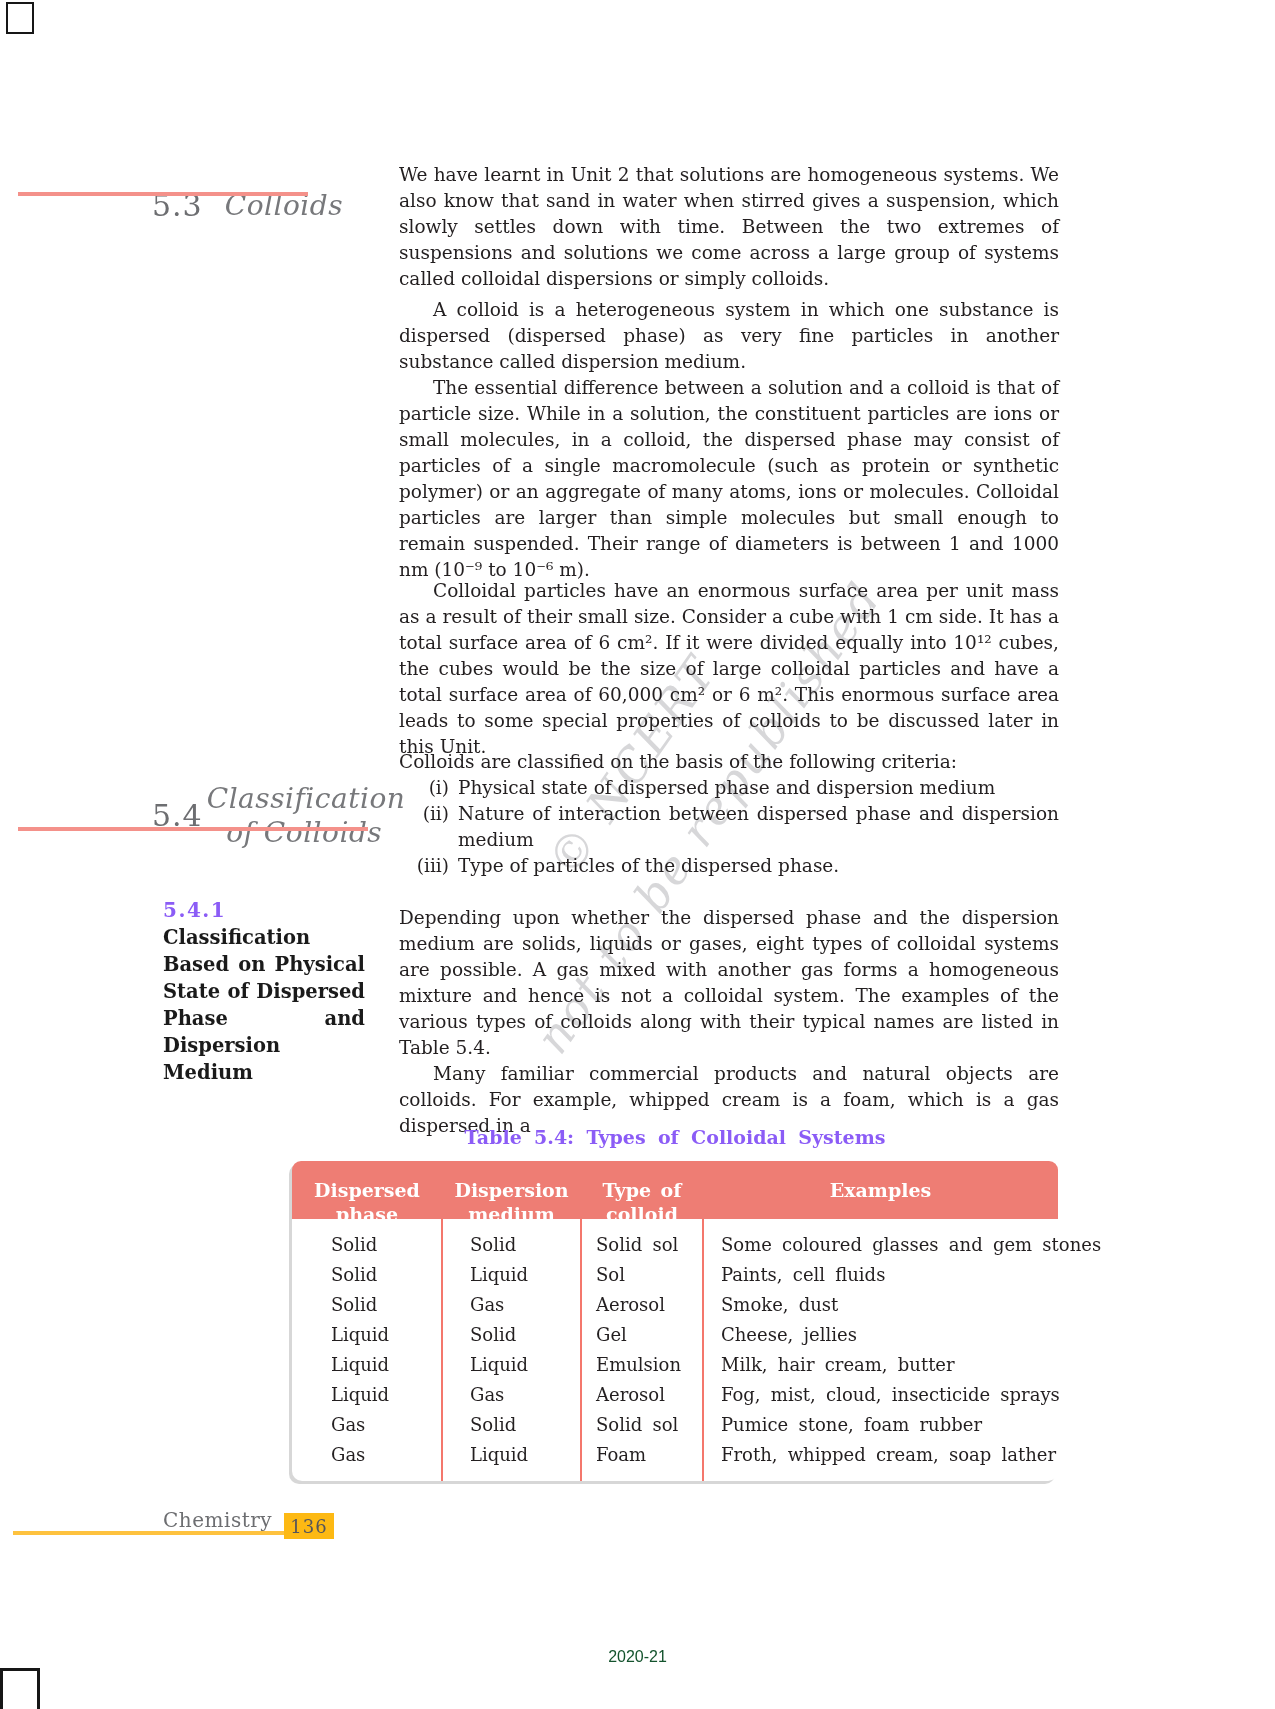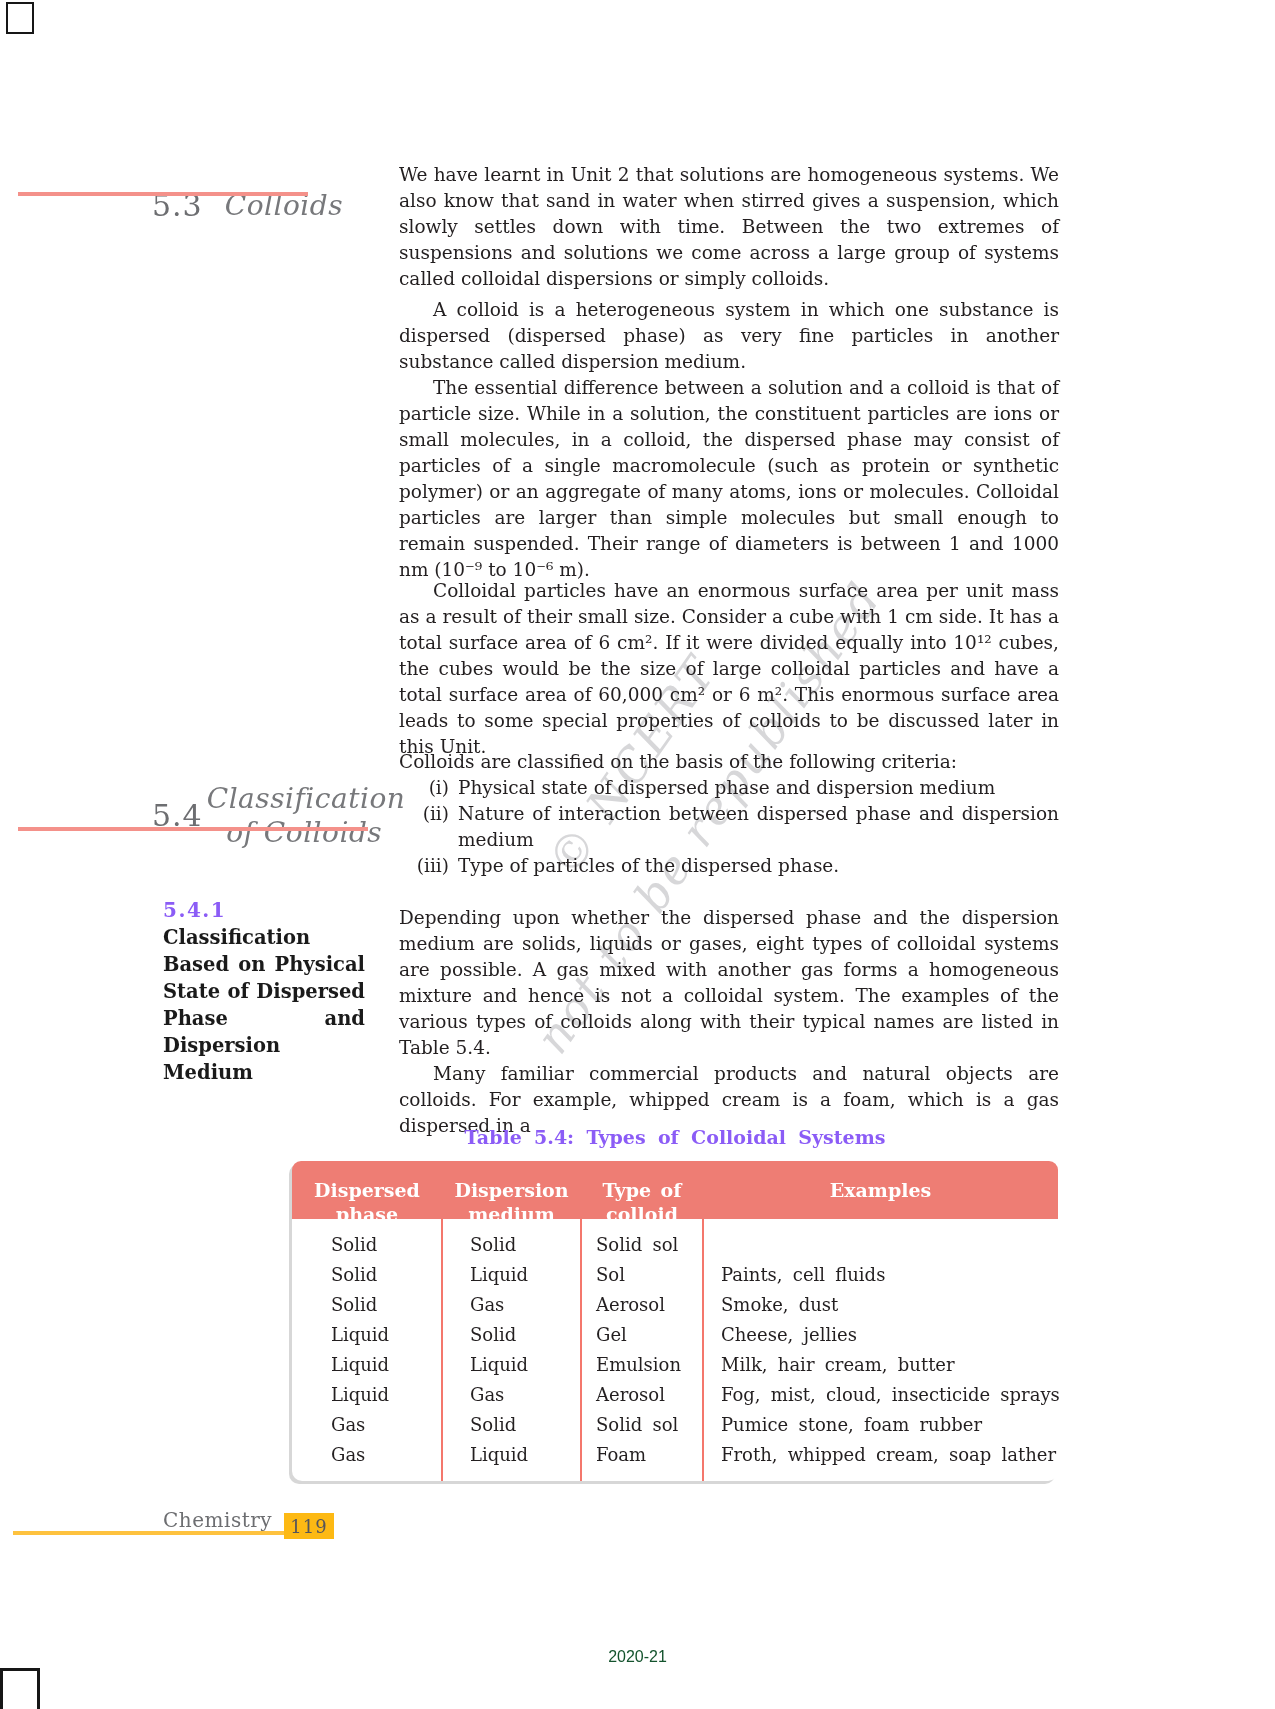--- a/index.html
+++ b/index.html
@@ -126,20 +126,21 @@
       <div class="thc">Dispersed phase</div>
       <div class="thc">Dispersion medium</div>
       <div class="thc">Type of colloid</div>
       <div class="thc">Examples</div>
     </div>
     <div class="tbody" id="t54-body">
         <div class="trow">
           <div class="tcell c0">Solid</div>
           <div class="tcell c1">Solid</div>
           <div class="tcell c2">Solid sol</div>
+          <div class="tcell c3">Some coloured glasses and gem stones</div>
         </div>
         <div class="trow">
           <div class="tcell c0">Solid</div>
           <div class="tcell c1">Liquid</div>
           <div class="tcell c2">Sol</div>
           <div class="tcell c3">Paints, cell fluids</div>
         </div>
         <div class="trow">
           <div class="tcell c0">Solid</div>
           <div class="tcell c1">Gas</div>
@@ -177,16 +178,16 @@
           <div class="tcell c3">Froth, whipped cream, soap lather</div>
         </div>
       </div>
     <div class="vsep vs1"></div>
     <div class="vsep vs2"></div>
     <div class="vsep vs3"></div>
   </div>
 
   <div class="foot-subject">Chemistry</div>
   <div class="foot-rule"></div>
-  <div class="foot-box">119</div>
+  <div class="foot-box">136</div>
   <div class="foot-year">2020-21</div>
 
 </div>
 
 </body></html>

